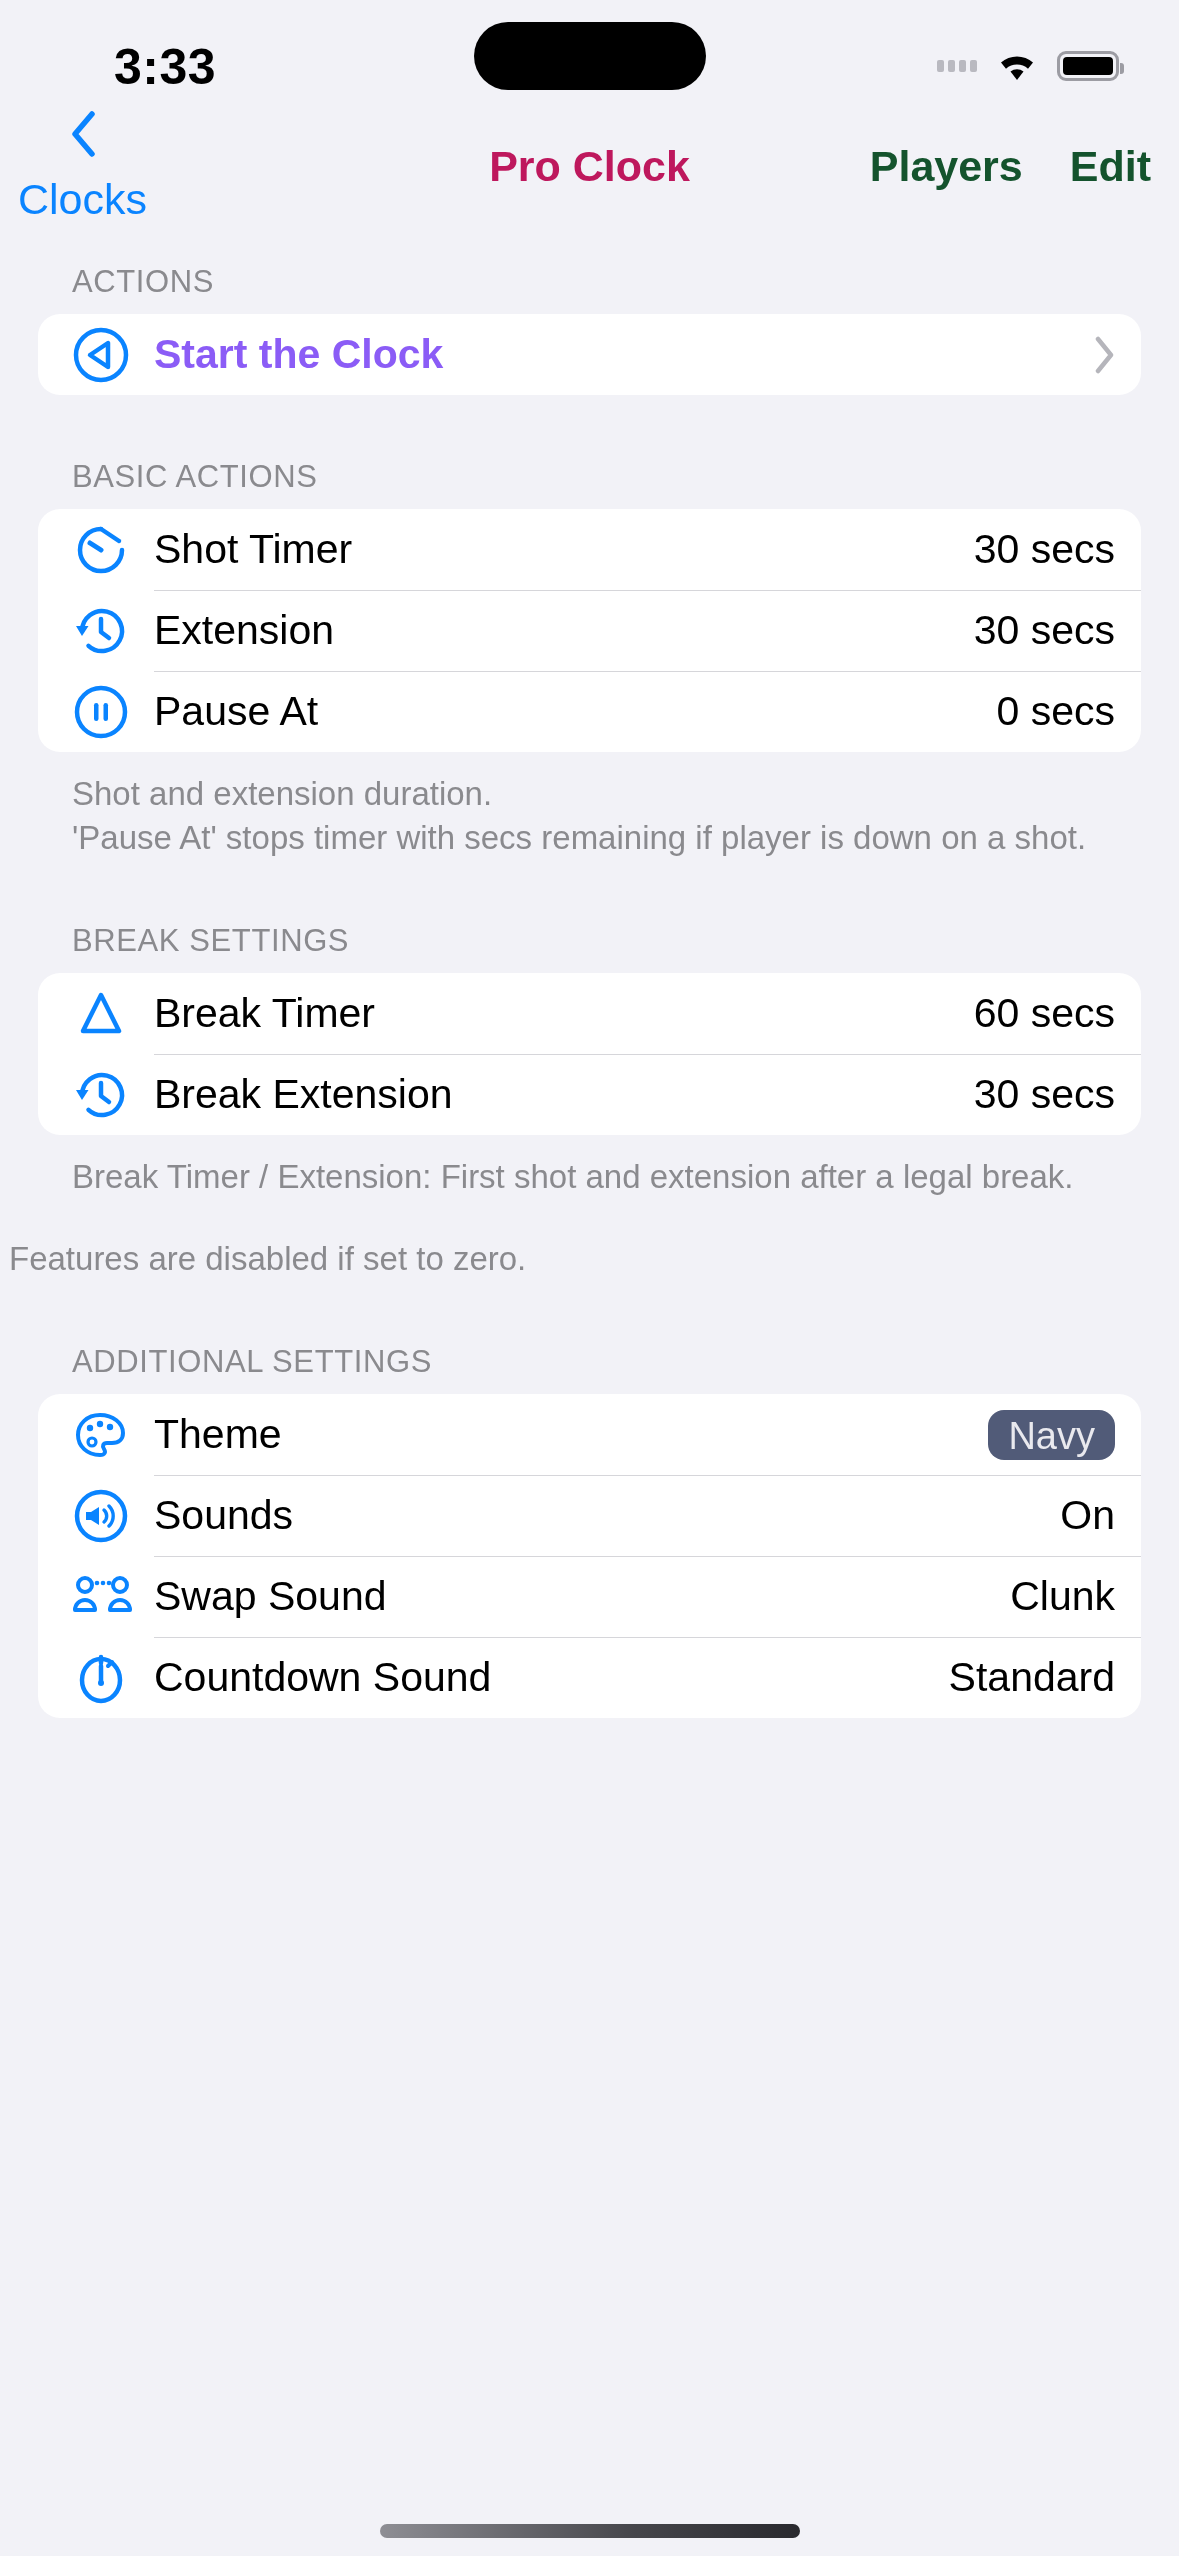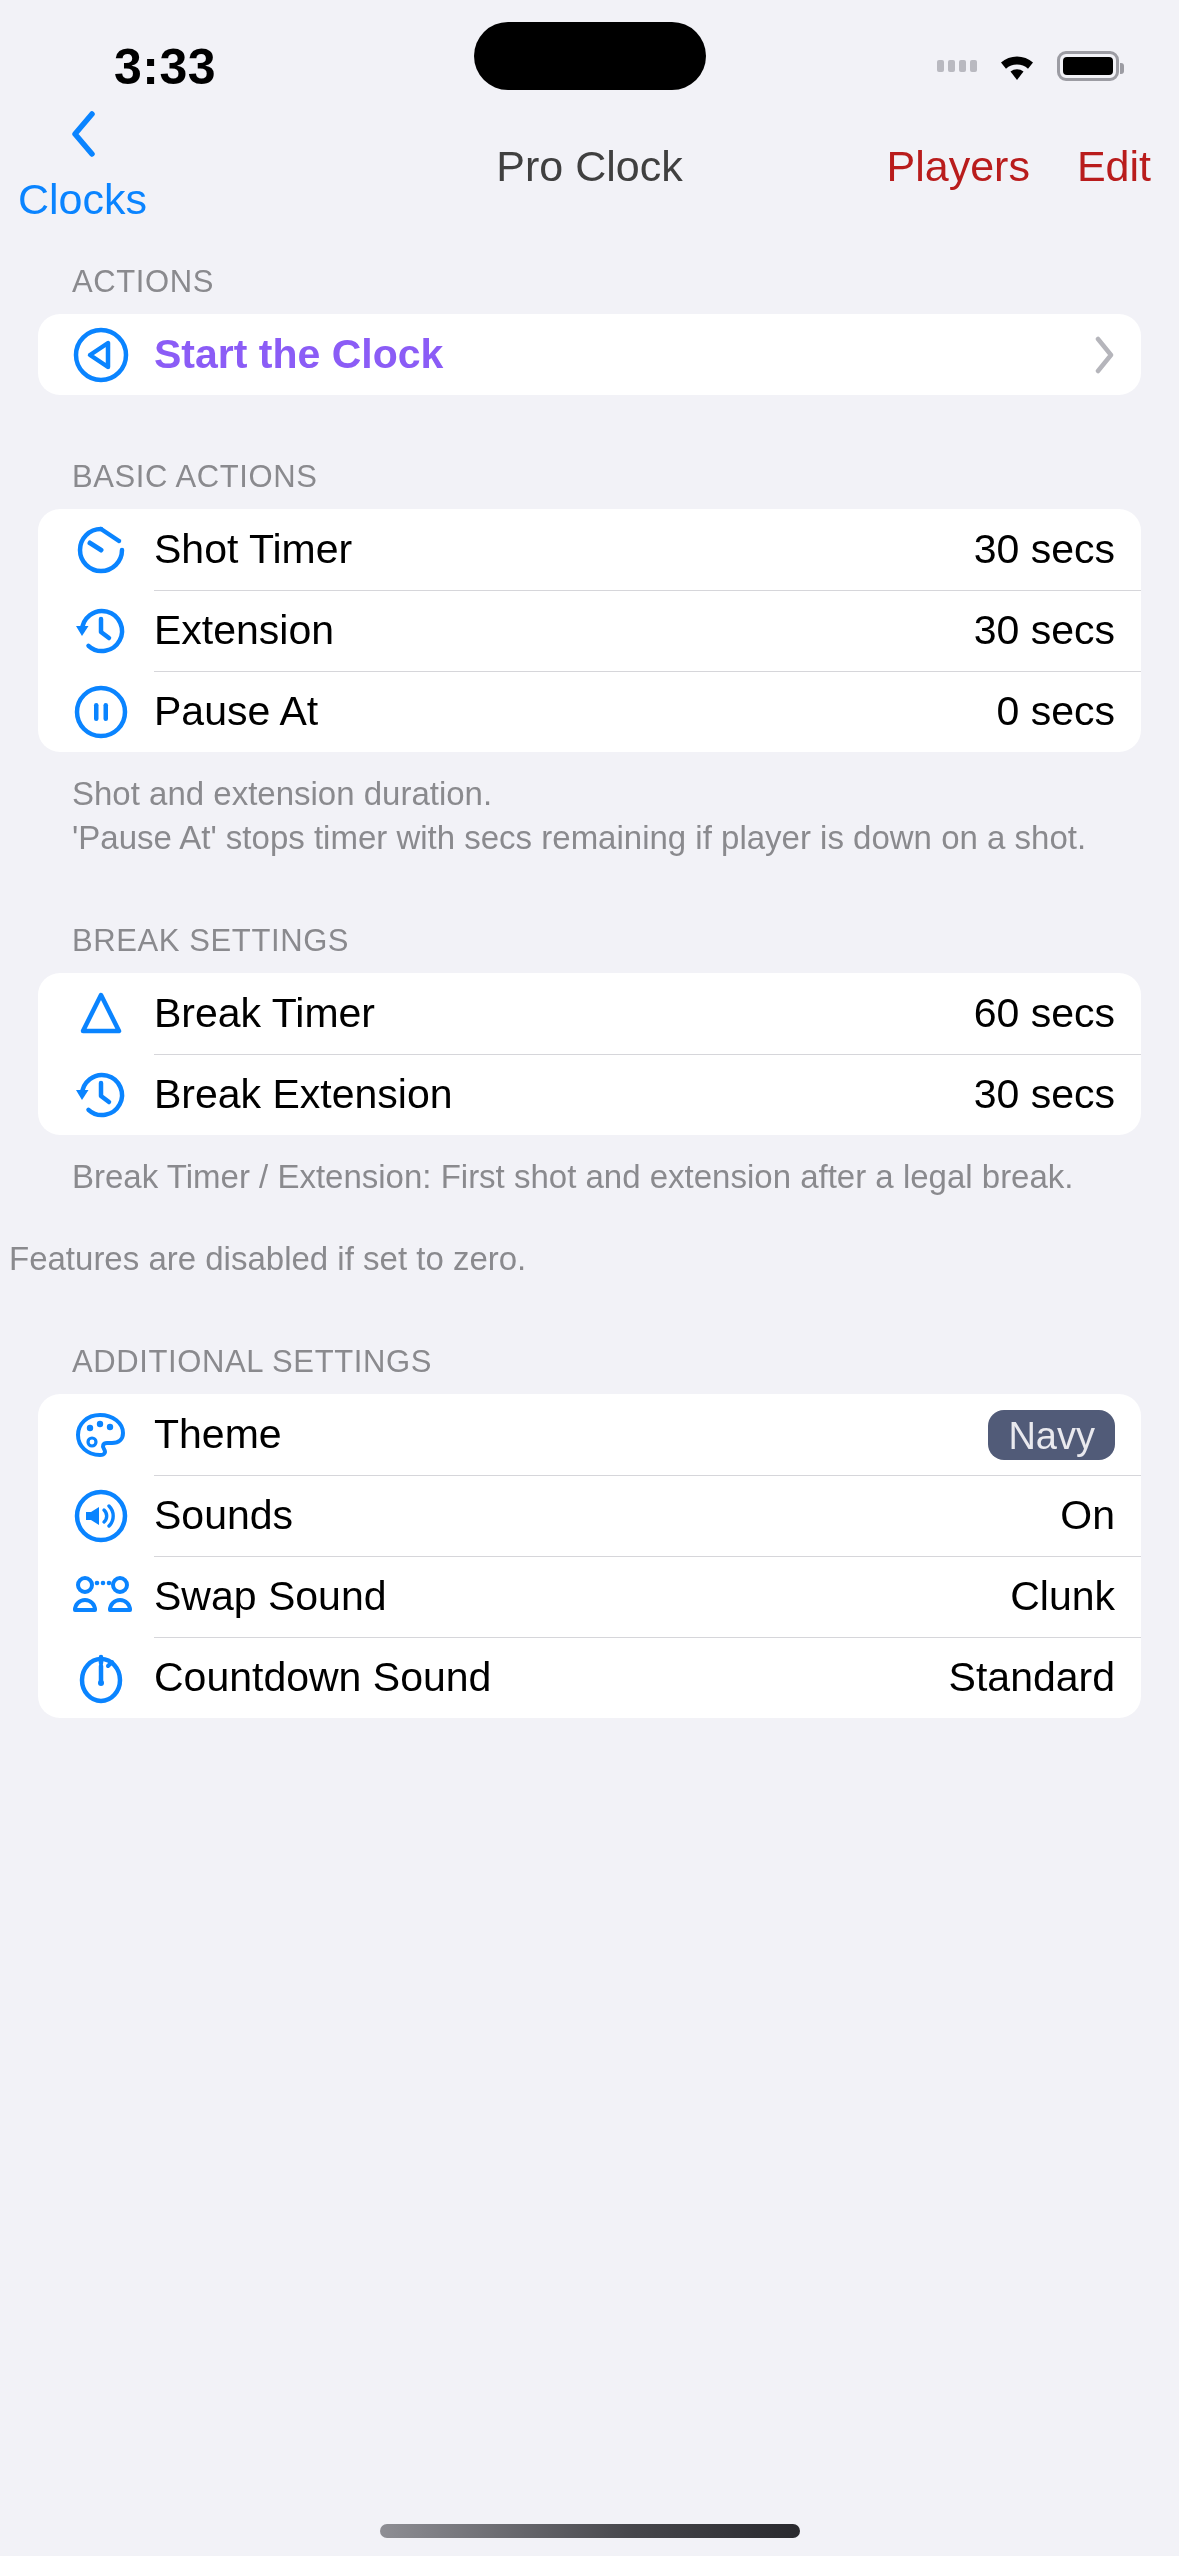--- a/index.html
+++ b/index.html
@@ -107,32 +107,33 @@
     font-size: 43px;
     cursor: pointer;
     flex-direction: column;
   }
   .nav-back .chev { display: block; margin-top: 2px; }
   .nav-title {
     position: absolute;
     left: 0; right: 0;
     text-align: center;
     font-size: 43px;
-    font-weight: 400;
-    color: #404040;
+    font-weight: 700;
+    color: #be185d;
     pointer-events: none;
   }
   .nav-right {
     margin-left: auto;
     display: flex;
     align-items: center;
     gap: 47px;
     margin-right: 28px;
     font-size: 43px;
-    color: #b91c1c;
+    color: #14532d;
+    font-weight: bold;
   }
   .nav-right span { cursor: pointer; }
 
   
   .content { padding: 0; }
 
   .section-header {
     font-size: 31px;
     color: #8a8a8e;
     letter-spacing: 0.6px;

